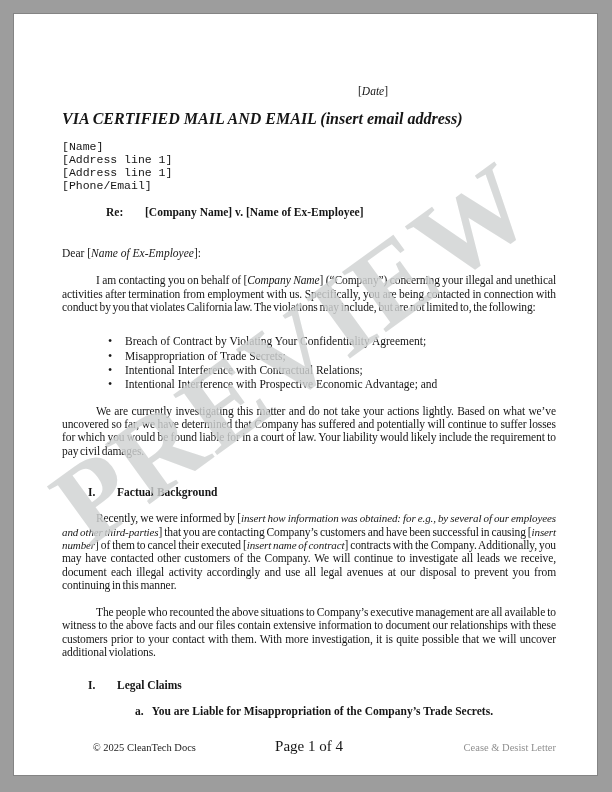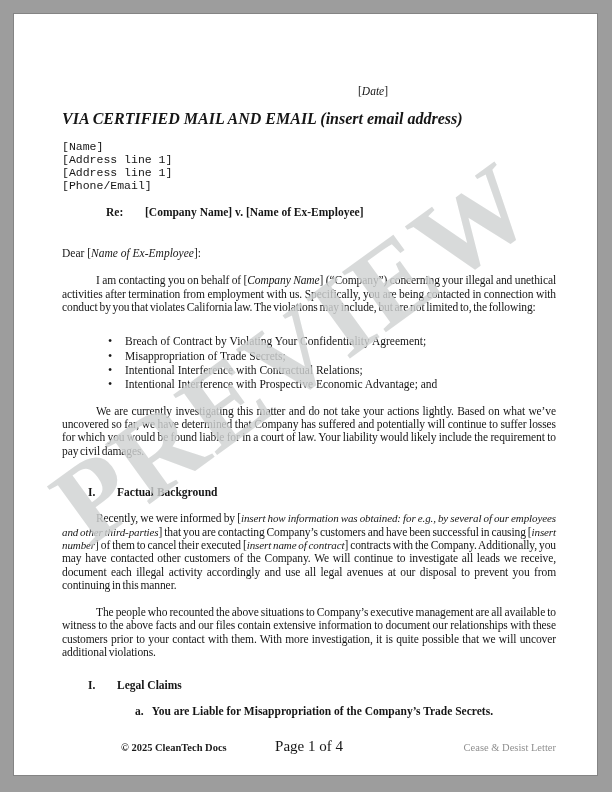--- a/index.html
+++ b/index.html
@@ -50,21 +50,21 @@
   .sec-heading .num{display:inline-block;width:29px;}
   .sec-heading.legal{margin-top:20px;}
   .sub-heading{margin-top:12px;padding-left:73px;font-weight:bold;}
   .sub-heading .num{margin-right:8px;}
   .it{font-style:italic;}
   p.guidance .it{font-size:11px;}
   .footer{
     position:absolute;left:48px;right:41px;top:724px;
     display:flex;align-items:baseline;font-size:10.5px;z-index:1;
   }
-  .footer .f-left{flex:1;text-align:right;font-weight:bold;color:#1b1b1b;}
+  .footer .f-left{flex:1;text-align:center;font-weight:normal;color:#1b1b1b;}
   .footer .f-center{flex:1;text-align:center;font-size:15px;color:#161616;}
   .footer .f-right{flex:1;text-align:right;color:#8f8f8f;}
 </style>
 </head>
 <body>
 
 <div class="page">
 
   <div class="watermark">PREVIEW</div>
 

